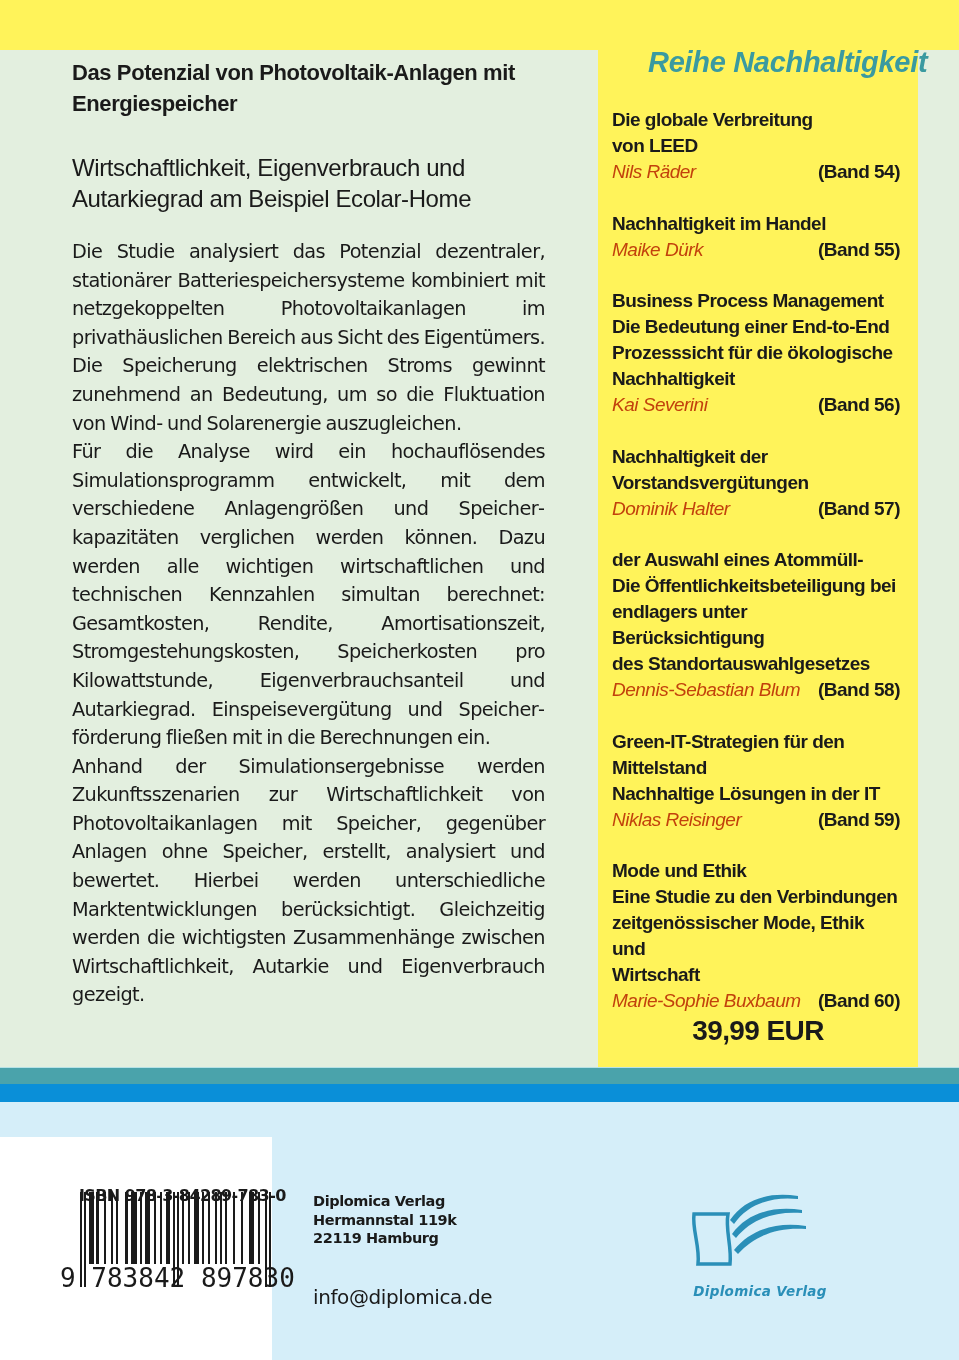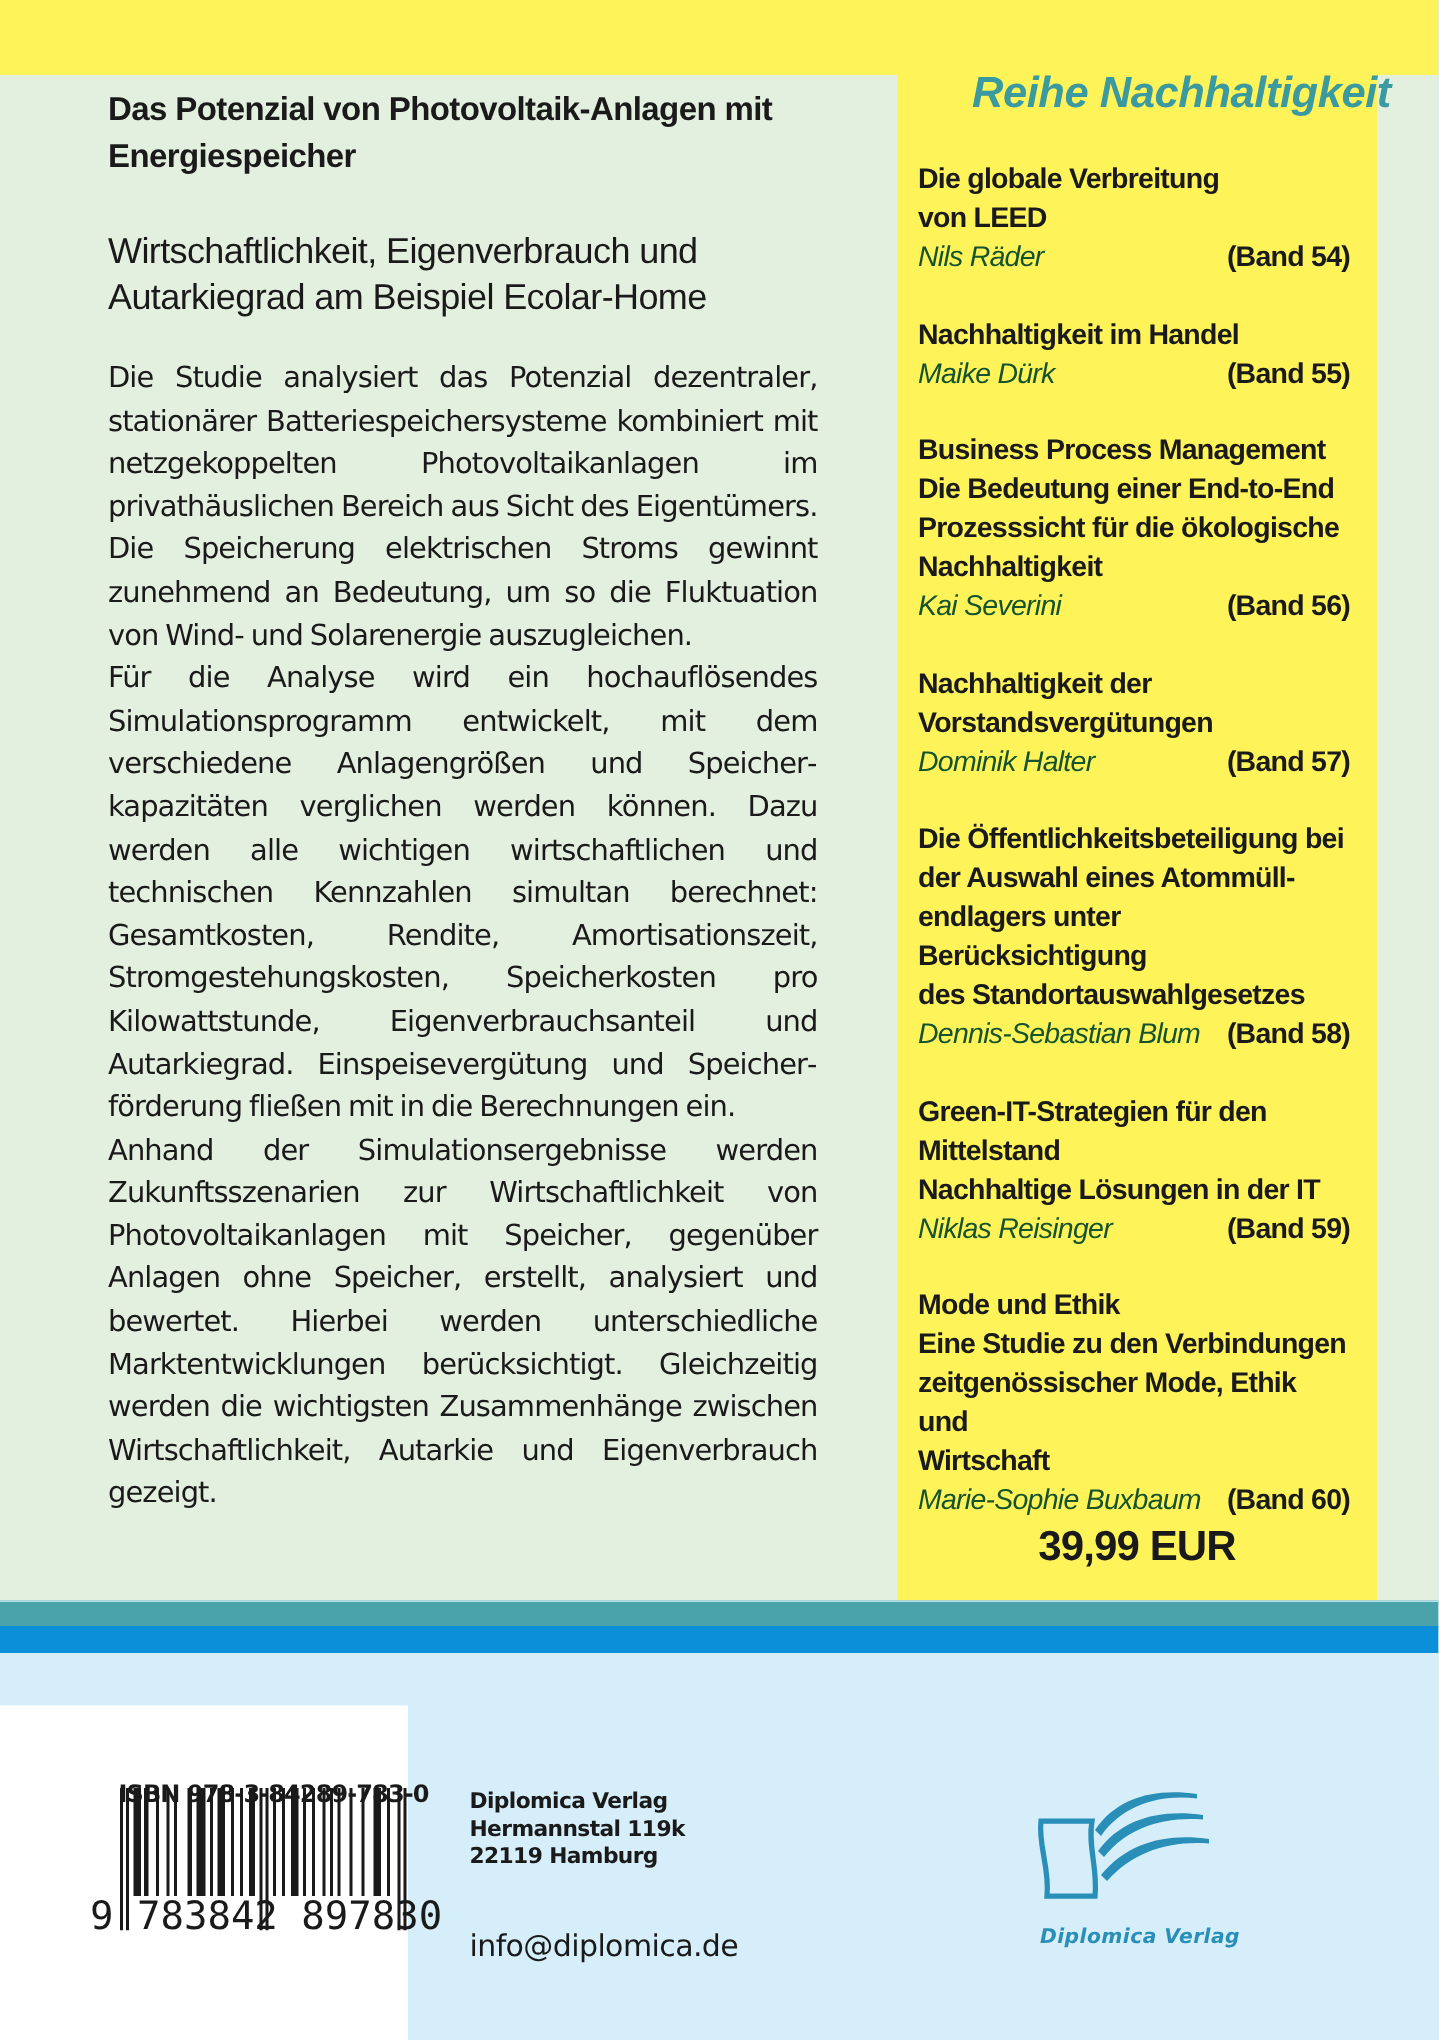--- a/index.html
+++ b/index.html
@@ -15,21 +15,21 @@
   .book-title { position:absolute; left:72px; top:57px; width:500px; font-family:"Liberation Sans", sans-serif; font-weight:bold; font-size:22px; line-height:31px; color:#1a1a1a; letter-spacing:-0.4px; }
   .book-subtitle { position:absolute; left:72px; top:152px; width:500px; font-family:"Liberation Sans", sans-serif; font-size:24px; line-height:31px; color:#1a1a1a; letter-spacing:-0.4px; }
   .body-text { position:absolute; left:72px; top:238px; width:473px; font-family:"DejaVu Sans", sans-serif; font-size:19.3px; line-height:28.6px; color:#1a1a1a; text-align:justify; letter-spacing:-0.6px; word-spacing:-1px; }
   .body-text p { margin:0; }
 
   .series-title { position:absolute; left:612px; top:46px; width:300px; font-family:"Liberation Sans", sans-serif; font-style:italic; font-weight:bold; font-size:29px; color:#3a9aa0; letter-spacing:-0.3px;margin-left:36px; }
   .series-list { position:absolute; left:612px; top:107px; width:288px; }
   .series-item { margin-bottom:25.5px; }
   .series-item .title { font-family:"Liberation Sans", sans-serif; font-weight:bold; font-size:19px; line-height:26px; color:#1a1a1a; letter-spacing:-0.5px; }
   .series-item .line { display:flex; justify-content:space-between; align-items:baseline; line-height:26px; }
-  .series-item .author { font-family:"Liberation Sans", sans-serif; font-style:italic; font-size:19px; color:#14532d; letter-spacing:-0.5px; }
+  .series-item .author { font-family:"Liberation Sans", sans-serif; font-style:italic; font-size:19px; color:#c2410c; letter-spacing:-0.5px; }
   .series-item .band { font-family:"Liberation Sans", sans-serif; font-weight:bold; font-size:19px; color:#1a1a1a; letter-spacing:-0.5px; white-space:nowrap; }
   .price { position:absolute; left:598px; top:1015px; width:320px; text-align:center; font-family:"Liberation Sans", sans-serif; font-weight:bold; font-size:28px; color:#1a1a1a; letter-spacing:-0.6px; }
 
   .isbn-label { position:absolute; left:79px; top:1167px; font-family:"DejaVu Sans", sans-serif; font-weight:bold; font-size:16px; color:#1a1a1a; letter-spacing:-0.6px;margin-top:19px; }
   .barcode { position:absolute; left:80px; top:1192px; width:192px; height:95px; }
   .barcode-digits { position:absolute; left:60px; top:1263px; font-family:"DejaVu Sans Mono", monospace; font-size:26px; color:#1a1a1a; letter-spacing:0px; background:transparent; }
   .publisher-address { position:absolute; left:313px; top:1192px; font-family:"DejaVu Sans", sans-serif; font-weight:bold; font-size:14.5px; line-height:18.5px; color:#1a1a1a; letter-spacing:-0.4px; }
   .publisher-address div { white-space:nowrap; }
   .publisher-email { position:absolute; left:313px; top:1285px; font-family:"DejaVu Sans", sans-serif; font-weight:normal; font-size:20px; color:#1a1a1a; letter-spacing:-0.4px; }
   .logo { position:absolute; left:690px; top:1190px; width:140px; height:80px; }
@@ -92,22 +92,22 @@
         <div>Nachhaltigkeit der</div>
         <div>Vorstandsvergütungen</div>
       </div>
     <div class="line">
         <span class="author">Dominik Halter</span>
         <span class="band">(Band 57)</span>
       </div>
   </div>
   <div class="series-item">
     <div class="title">
+        <div>der Auswahl eines Atommüll-</div>
         <div>Die Öffentlichkeitsbeteiligung bei</div>
-        <div>der Auswahl eines Atommüll-</div>
         <div>endlagers unter Berücksichtigung</div>
         <div>des Standortauswahlgesetzes</div>
       </div>
     <div class="line">
         <span class="author">Dennis-Sebastian Blum</span>
         <span class="band">(Band 58)</span>
       </div>
   </div>
   <div class="series-item">
     <div class="title">

